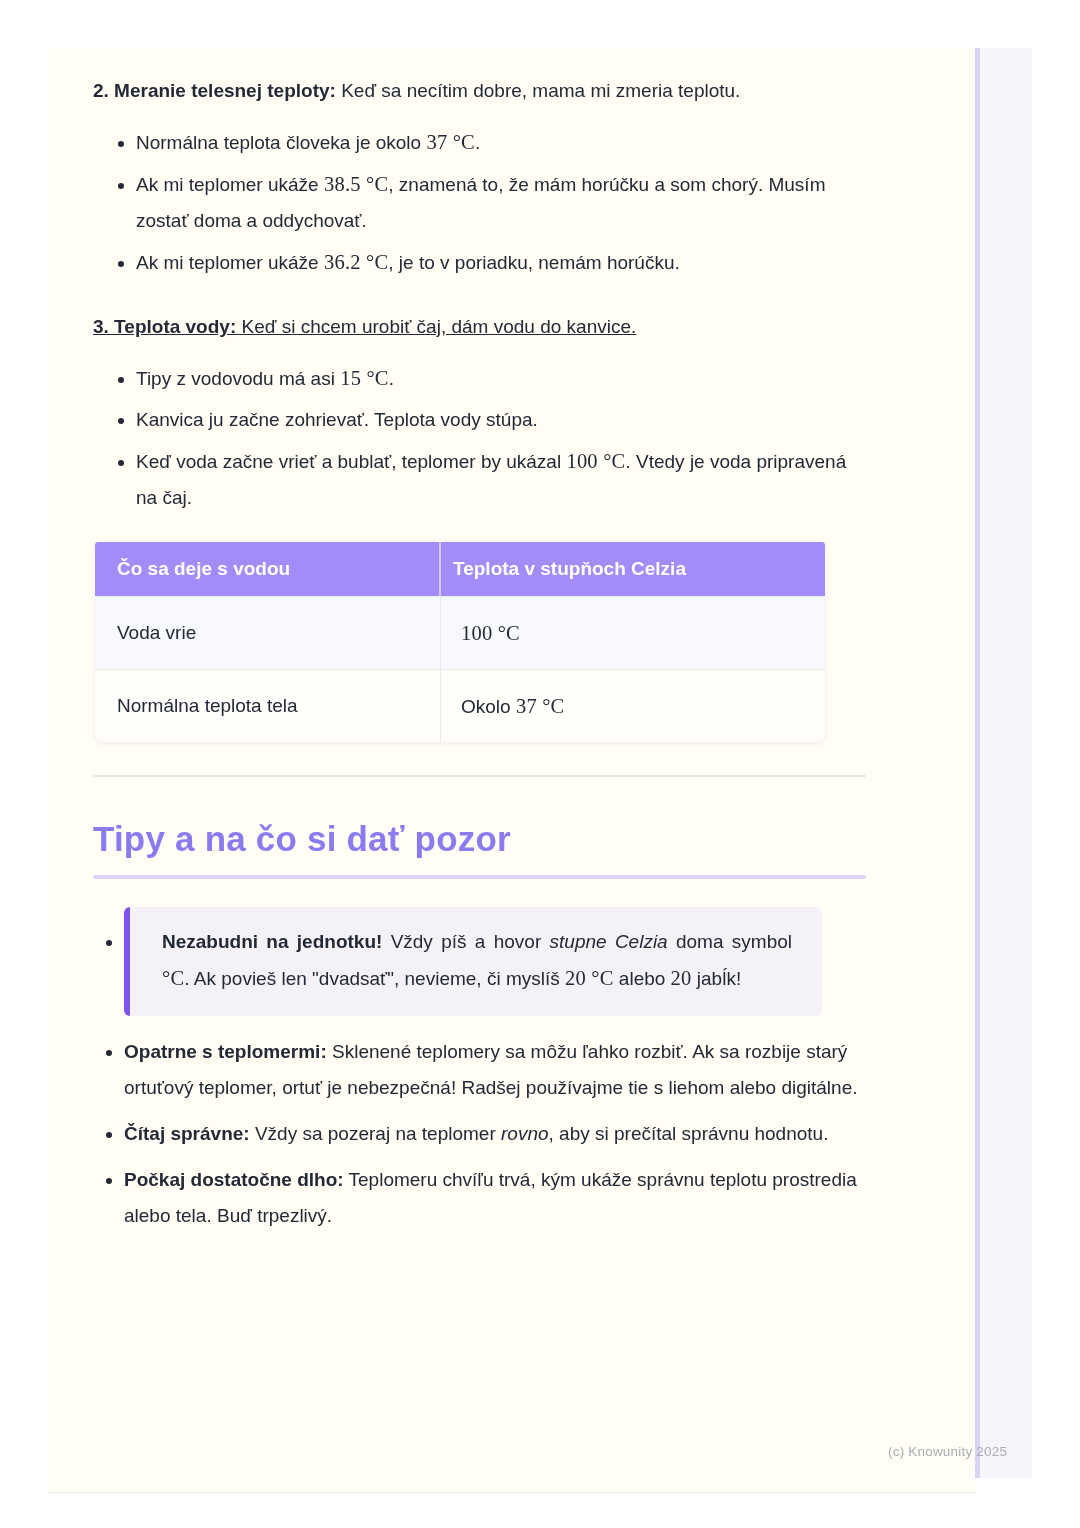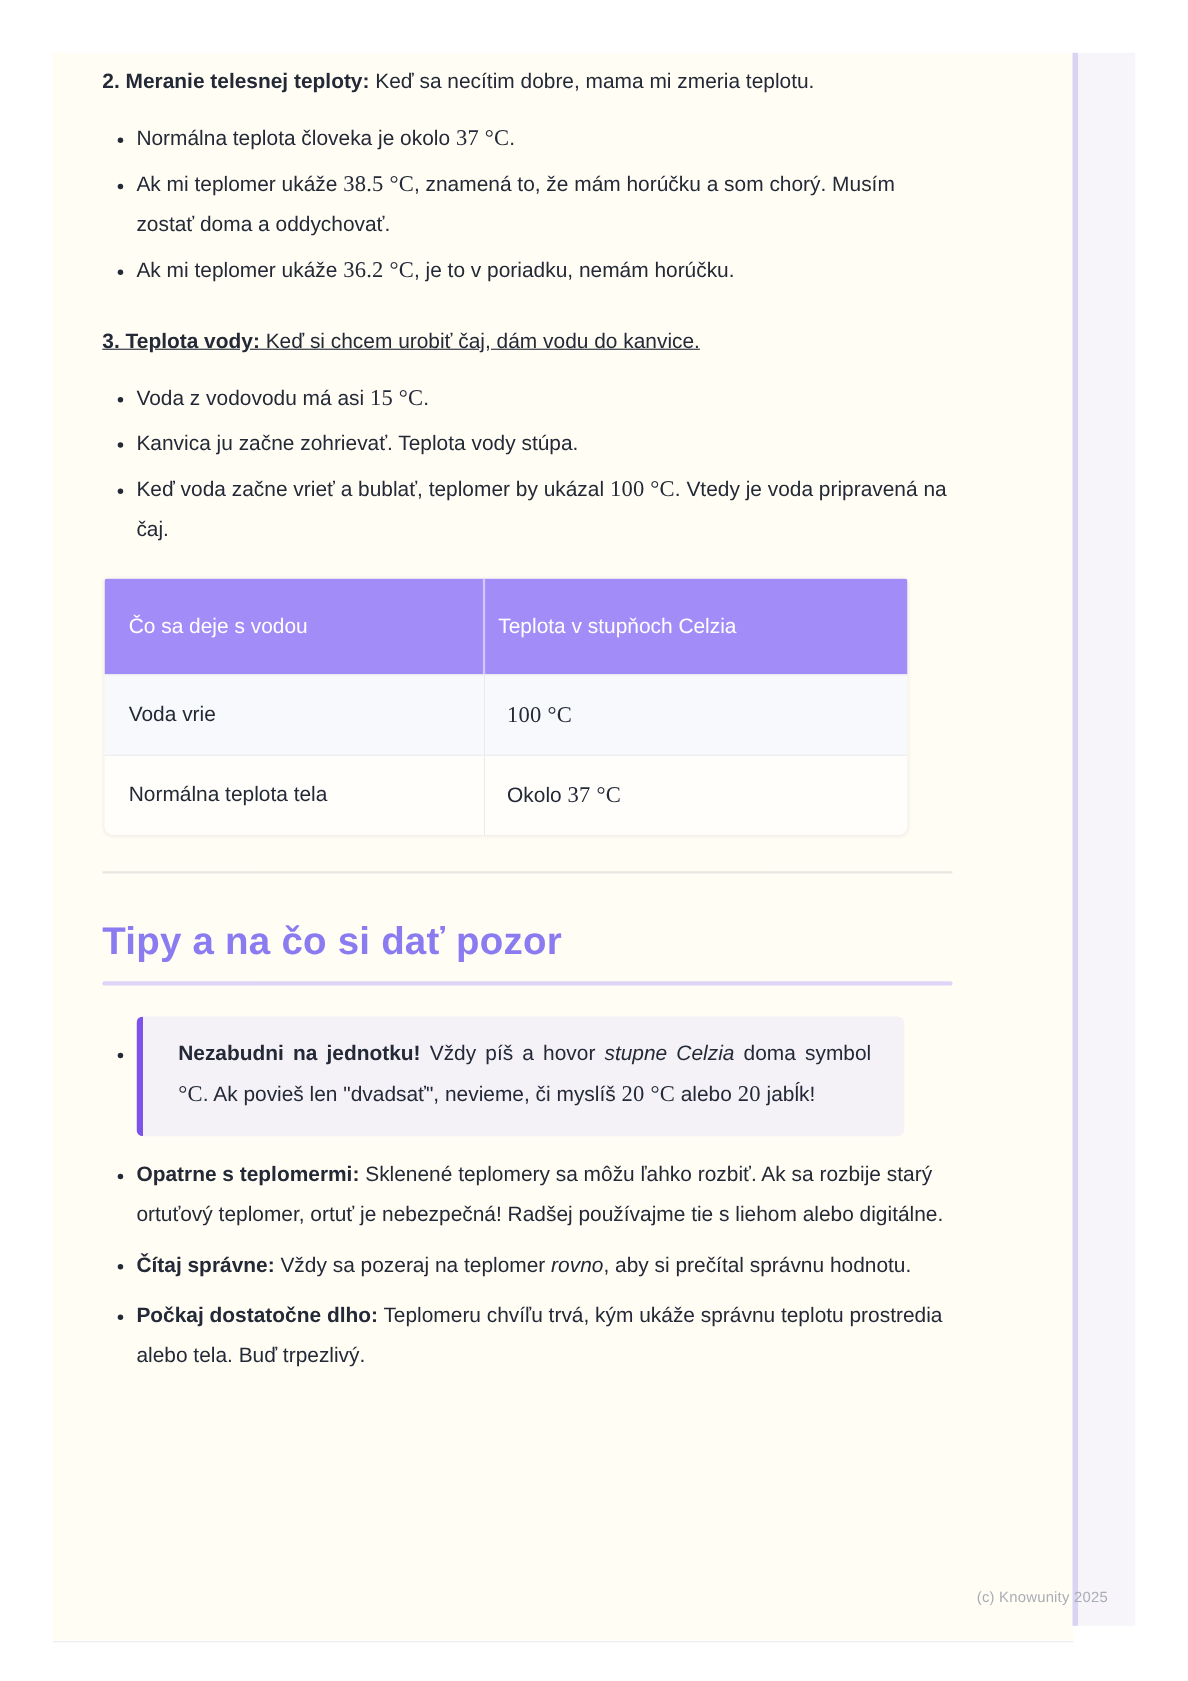--- a/index.html
+++ b/index.html
@@ -16,38 +16,38 @@
     border-bottom:1px solid #e6edf4;
   }
   .edge-line{
     position:absolute;left:975px;top:48px;width:5px;height:1430px;
     background:var(--edge_line,#d9d3f4);
   }
   .side-panel{
     position:absolute;left:980px;top:48px;width:52px;height:1430px;
     background:var(--panel,#f7f5f9);
   }
-  .content{position:absolute;left:45px;top:0;width:773px;}
+  .content{position:absolute;left:45px;top:16px;width:773px;}
   .para{font-size:19px;line-height:28px;margin:0;}
   .lead{margin-top:13px;}
   .lead2{margin-top:32px;text-decoration:underline;}
   .seg-b{font-weight:700;}
   .seg-i{font-style:italic;}
   .seg-m{font-family:"Liberation Serif","DejaVu Serif",serif;font-size:1.08em;letter-spacing:.2px;}
   ul.blist{list-style:disc;margin:19px 0 14px 0;padding-left:31px;}
-  ul.blist li{font-size:19px;line-height:36px;margin:5px 0;}
+  ul.blist li{font-size:19px;line-height:36px;margin:5px 12px;}
   .tlabel{font-weight:700;margin-top:16px;}
   table.temp-table{
     margin-top:26px;margin-left:2px;width:730px;border-collapse:separate;border-spacing:0;
     border-radius:3px 3px 8px 8px;box-shadow:0 1px 4px rgba(40,40,60,.10);
     overflow:hidden;font-size:19px;
   }
   table.temp-table th{
-    background:var(--accent,#a18cf8);color:#ffffff;text-align:left;font-weight:400;
-    height:87px;padding:0 0 0 22px;vertical-align:middle;
+    background:var(--accent,#a18cf8);color:#ffffff;text-align:left;font-weight:700;
+    height:54px;padding:0 0 0 22px;vertical-align:middle;
   }
   table.temp-table th:first-child{width:322px;border-right:2px solid #d4c8fb;}
   table.temp-table th:last-child{padding-left:12px;}
   table.temp-table td{
     height:72px;padding:0 0 0 22px;vertical-align:middle;
     border-top:1px solid #e9e9ee;background:#fffefa;
   }
   table.temp-table td:first-child{border-right:1px solid #e9e9ee;}
   table.temp-table td:last-child{padding-left:20px;}
   table.temp-table tr.alt td{background:#f8f9fc;}
@@ -86,21 +86,21 @@
 
       <ul class="blist">
         <li><span>Normálna teplota človeka je okolo </span><span class="seg-m">37 °C</span><span>.</span></li>
         <li><span>Ak mi teplomer ukáže </span><span class="seg-m">38.5 °C</span><span>, znamená to, že mám horúčku a som chorý. Musím zostať doma a oddychovať.</span></li>
         <li><span>Ak mi teplomer ukáže </span><span class="seg-m">36.2 °C</span><span>, je to v poriadku, nemám horúčku.</span></li>
       </ul>
 
       <p class="para lead2"><span class="seg-b">3. Teplota vody:</span><span> Keď si chcem urobiť čaj, dám vodu do kanvice.</span></p>
 
       <ul class="blist">
-        <li><span>Voda z vodovodu má asi </span><span class="seg-m">15 °C</span><span>.</span></li>
+        <li><span>Tipy z vodovodu má asi </span><span class="seg-m">15 °C</span><span>.</span></li>
         <li><span>Kanvica ju začne zohrievať. Teplota vody stúpa.</span></li>
         <li><span>Keď voda začne vrieť a bublať, teplomer by ukázal </span><span class="seg-m">100 °C</span><span>. Vtedy je voda pripravená na čaj.</span></li>
       </ul>
 
 
       <table class="temp-table">
         <thead>
           <tr>
             <th>Čo sa deje s vodou</th>
             <th>Teplota v stupňoch Celzia</th>

